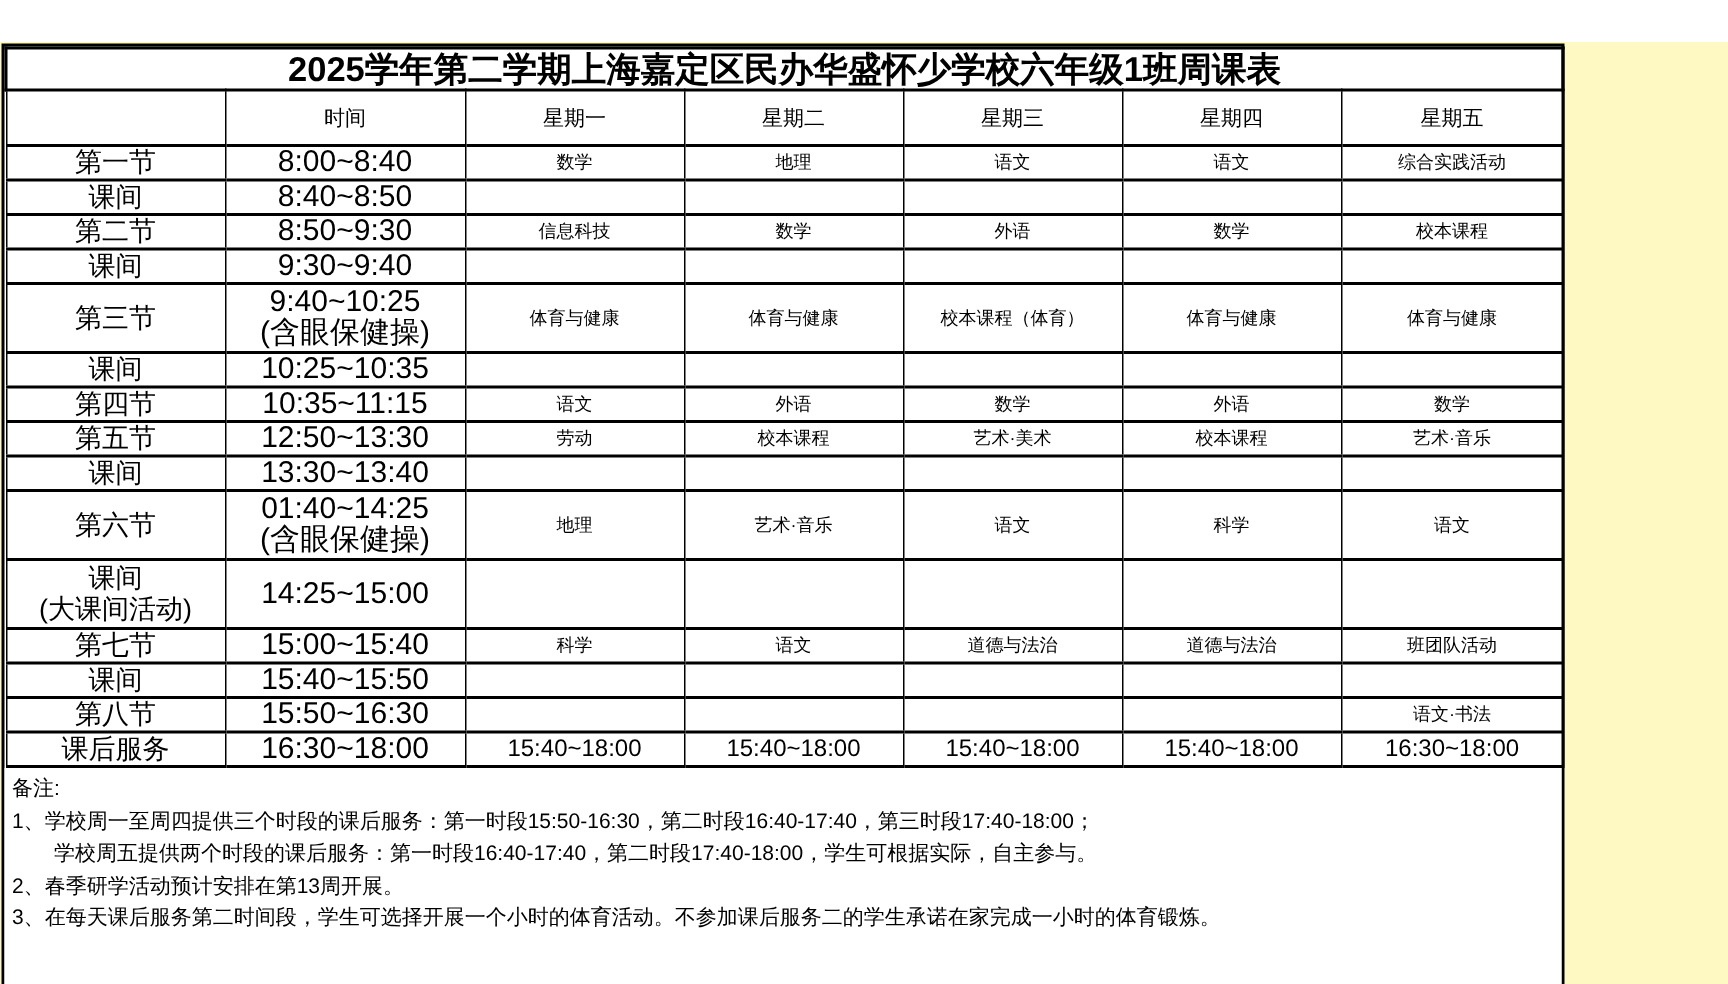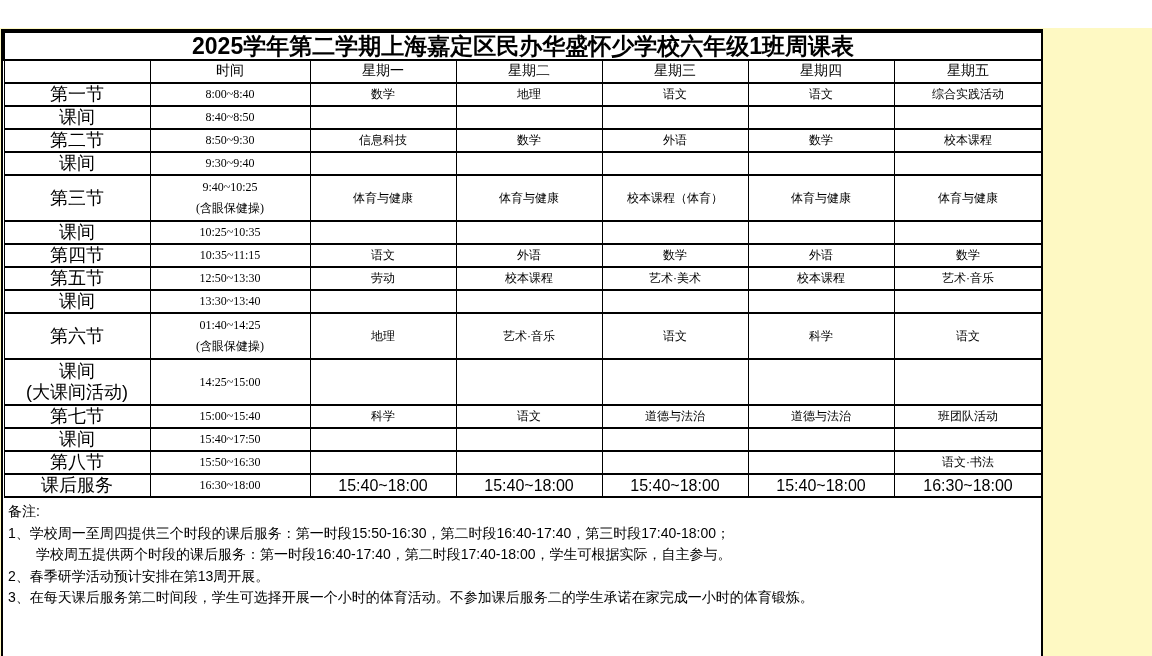--- a/index.html
+++ b/index.html
@@ -13,26 +13,26 @@
     display:flex;flex-direction:column;background:#fff;
   }
   table.tt{border-collapse:collapse;table-layout:fixed;width:100%;flex:0 0 auto;}
   .tt td{
     border:1px solid #000;border-top-width:2px;border-bottom-width:2px;
     text-align:center;vertical-align:middle;padding:0 2px;overflow:hidden;
     white-space:pre-line;line-height:21px;
   }
   tr.title-row{height:28px;}
   .title-row td{font-size:23px;font-weight:bold;border-width:2px;line-height:26px;}
-  tr.header-row{height:23px;font-family:Liberation Mono, monospace;}
+  tr.header-row{height:37px;}
   .header-row td{font-size:14px;}
   tr.r{height:22px;}
   tr.r.tall{height:46px;}
   .c-period{font-size:18px;}
-  .c-time{font-size:12px;font-family:Liberation Serif, serif;}
+  .c-time{font-size:20px;}
   .c-day{font-size:12px;}
   tr.big .c-day{font-size:16px;}
   .notes{
     flex:1 1 auto;box-sizing:border-box;background:#fff;
     padding:3px 8px 0 5px;font-size:14px;line-height:21.5px;
   }
   .note-line{white-space:nowrap;}
   .note-indent{padding-left:28px;}
 </style>
 </head>
@@ -169,21 +169,21 @@
             <td class="c-period">第七节</td>
             <td class="c-time">15:00~15:40</td>
             <td class="c-day">科学</td>
             <td class="c-day">语文</td>
             <td class="c-day">道德与法治</td>
             <td class="c-day">道德与法治</td>
             <td class="c-day">班团队活动</td>
           </tr>
           <tr class="r">
             <td class="c-period">课间</td>
-            <td class="c-time">15:40~17:50</td>
+            <td class="c-time">15:40~15:50</td>
             <td class="c-day"></td>
             <td class="c-day"></td>
             <td class="c-day"></td>
             <td class="c-day"></td>
             <td class="c-day"></td>
           </tr>
           <tr class="r">
             <td class="c-period">第八节</td>
             <td class="c-time">15:50~16:30</td>
             <td class="c-day"></td>

